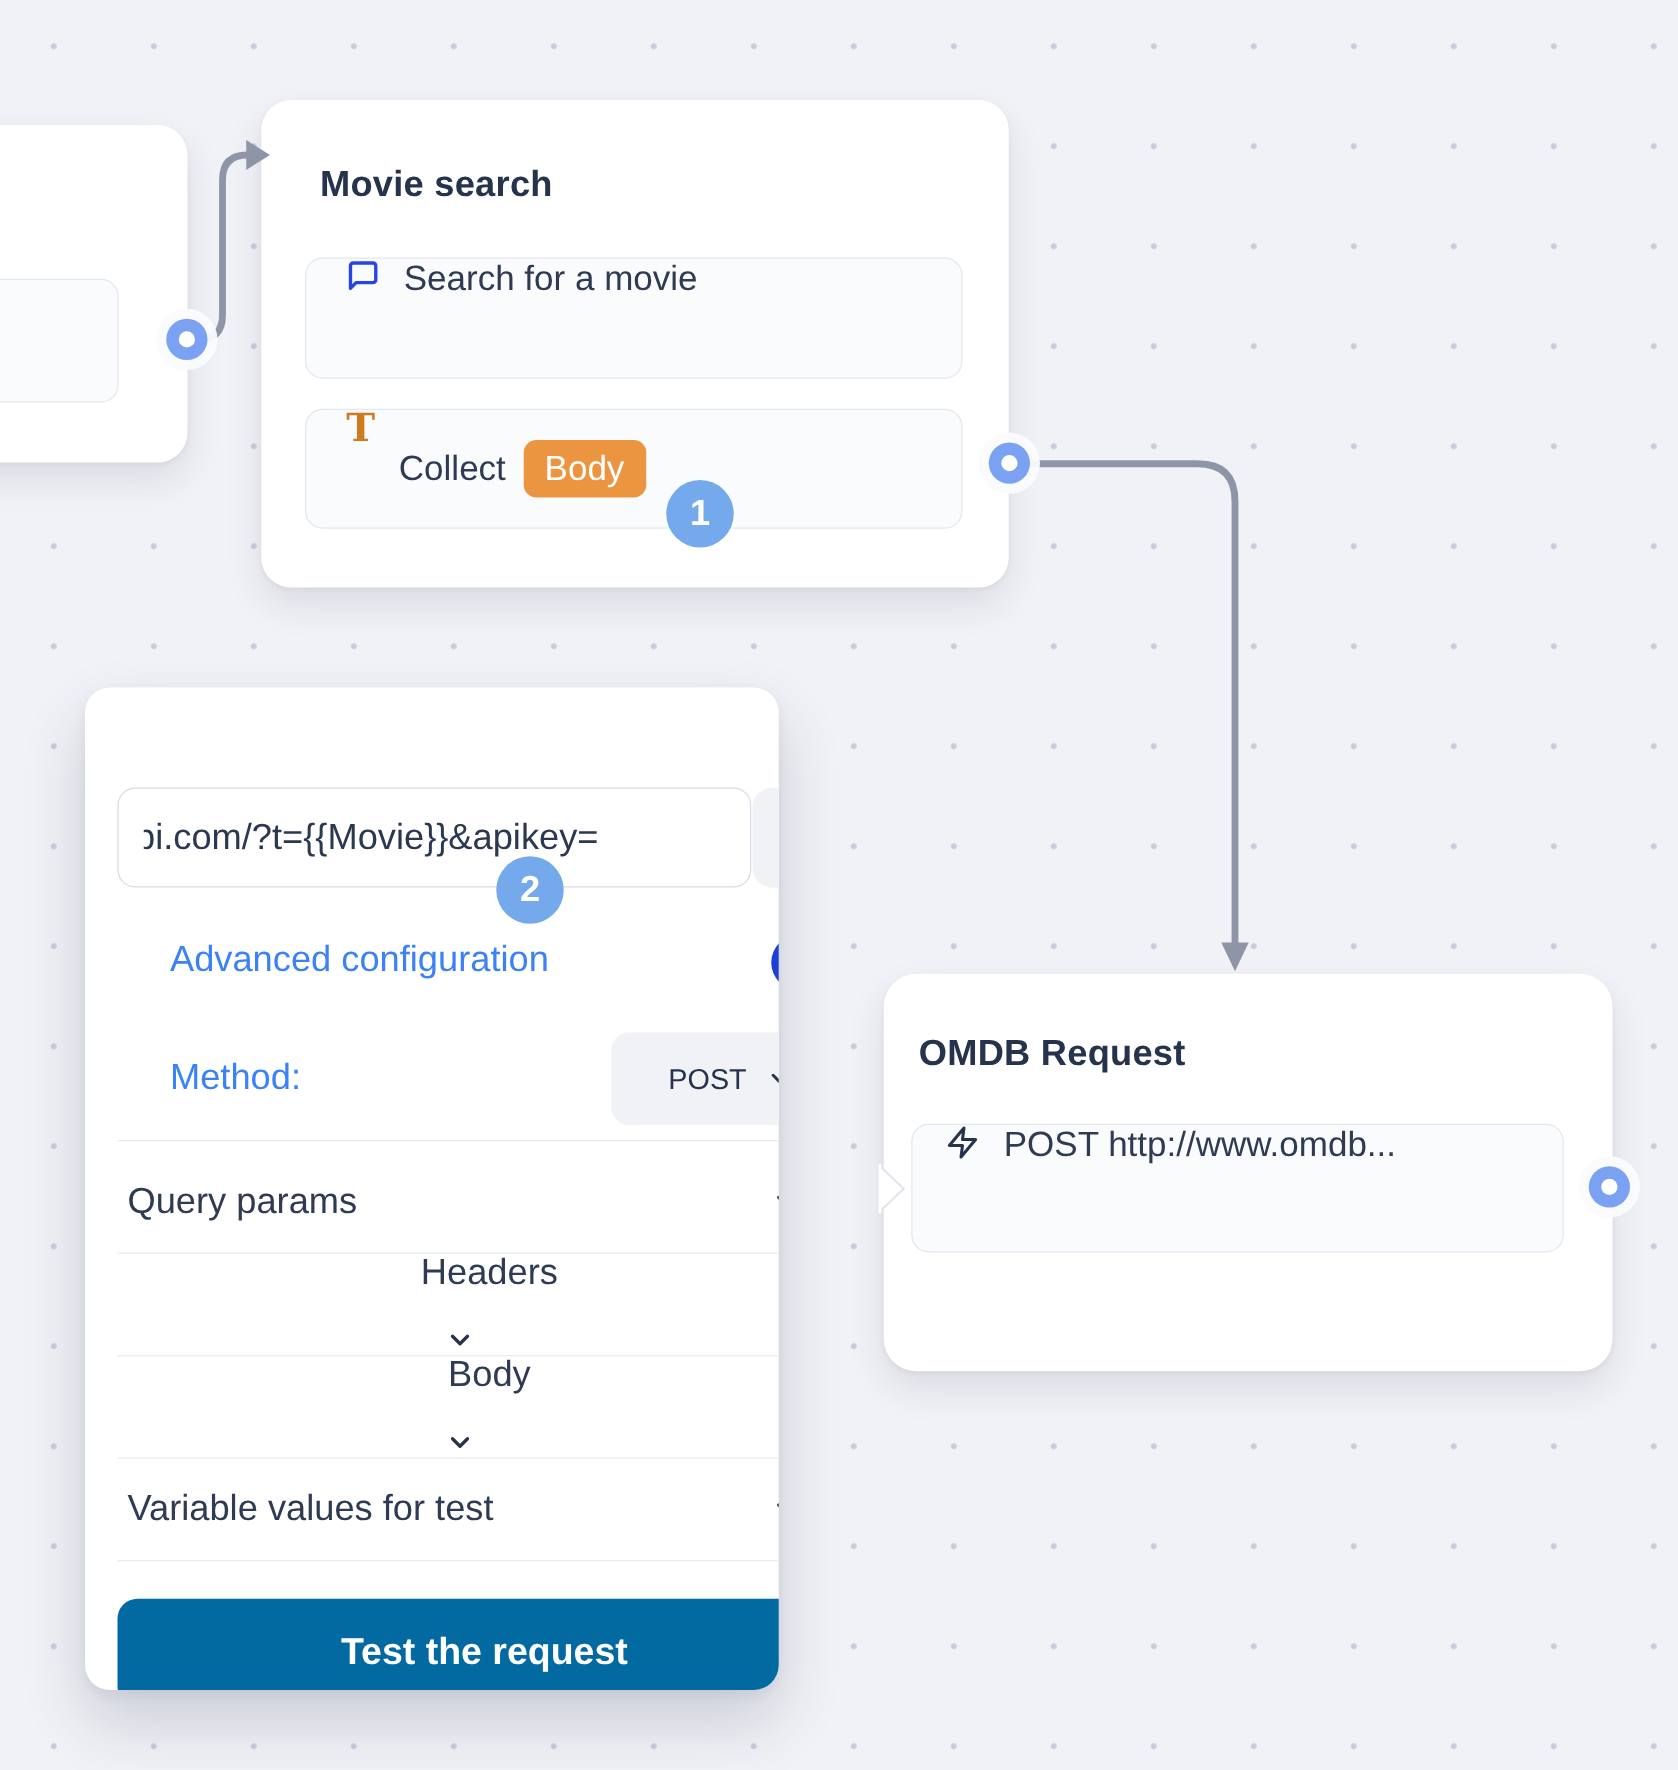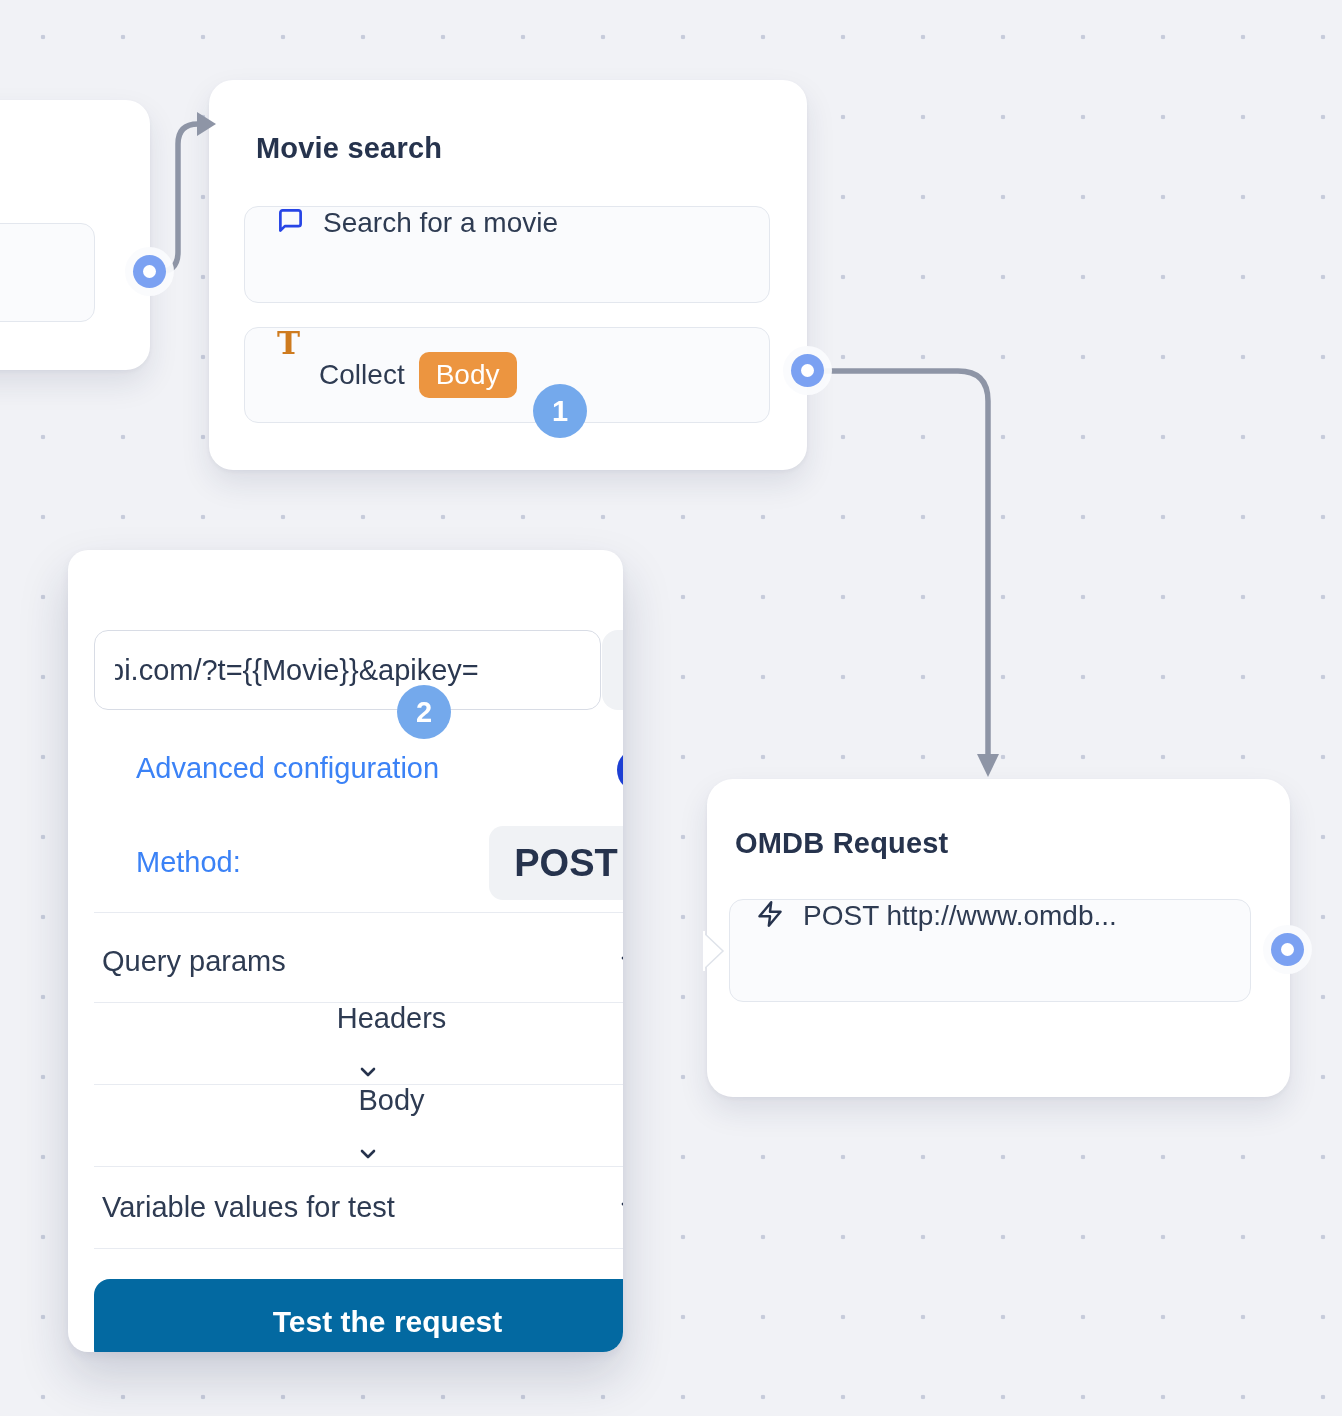--- a/index.html
+++ b/index.html
@@ -68,21 +68,21 @@
   }
   .toggle .knob{
     position:absolute;right:4px;top:4px;width:36px;height:36px;border-radius:50%;
     background:#ffffff;box-shadow:0 1px 3px rgba(0,0,0,.2);
   }
   .dropdown{
     position:absolute;left:421px;top:276px;width:192px;height:74px;
     background:#f0f2f5;border-radius:14px;display:flex;align-items:center;
     justify-content:center;gap:16px;cursor:pointer;
   }
-  .dropdown .val{font-size:38px;font-weight:700;color:#26334d;}
+  .dropdown .val{font-size:23px;font-weight:400;color:#26334d;}
   .divider{position:absolute;left:26px;width:587px;border-top:1.5px solid #e8ebf1;}
   .section-row{
     position:absolute;left:26px;width:587px;height:82px;display:flex;
     align-items:center;justify-content:space-between;cursor:pointer;
   }
   .section-row .sec-label{font-size:29px;color:#2e3b52;padding-left:8px;}
   .section-row .chev{padding-right:40px;display:flex;align-items:center;}
   .test-btn{
     position:absolute;left:26px;top:729px;width:587px;height:86px;
     background:#0369a1;border:none;border-radius:16px;color:#ffffff;

